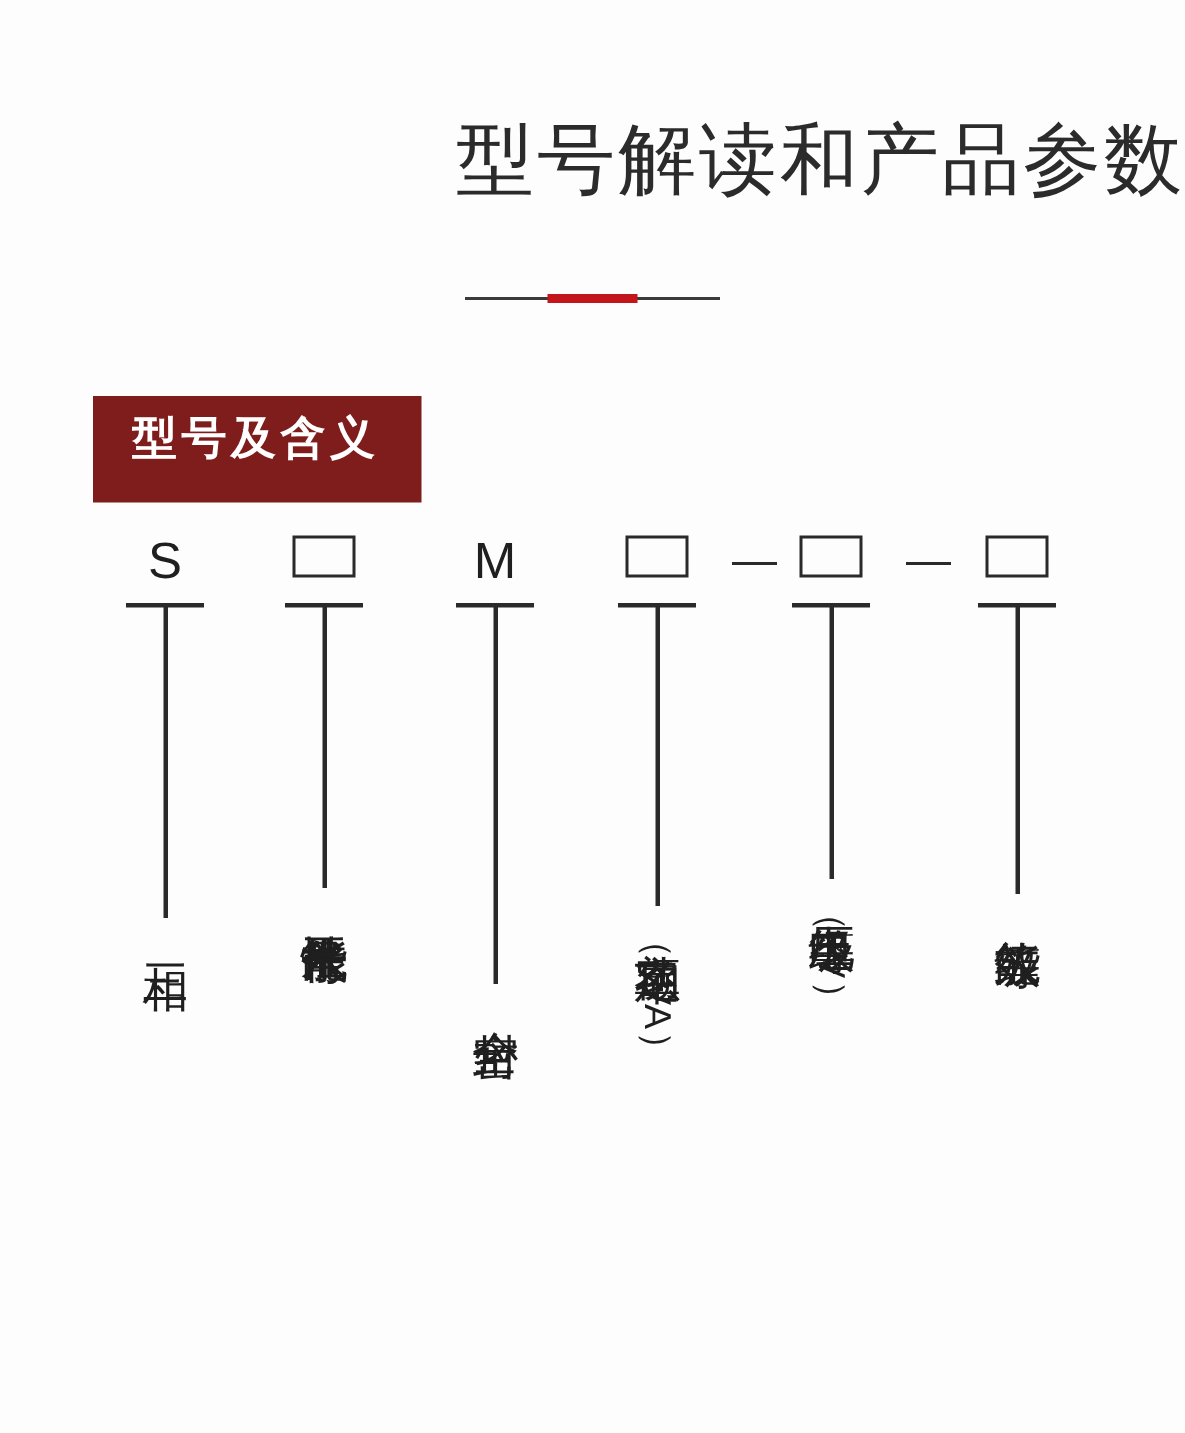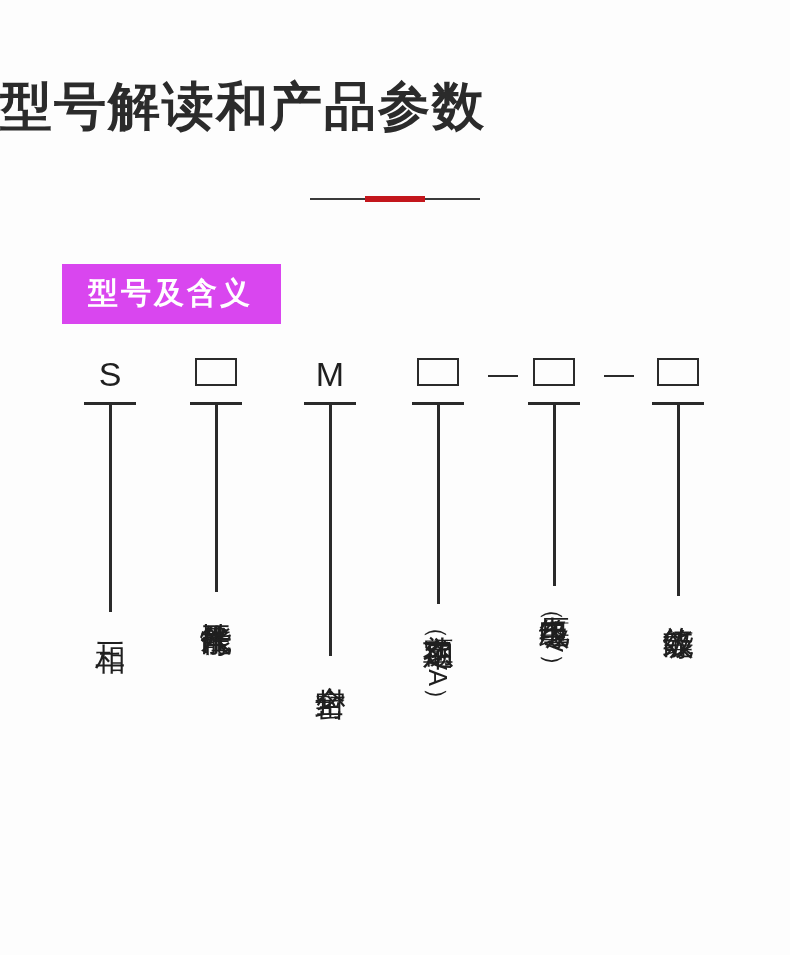--- a/index.html
+++ b/index.html
@@ -21,23 +21,23 @@
     width: 790px;
     height: 955px;
   }
 
   
   .title {
     position: absolute;
     top: 72px;
     left: 0;
     width: 790px;
-    text-align: left;
+    text-align: right;
     font-size: 52px;
-    font-weight: bold;
+    font-weight: normal;
     letter-spacing: 2px;
     color: #2b2b2b;
     font-family: "Liberation Sans", sans-serif;
   }
 
   
   .divider {
     position: absolute;
     top: 196px;
     left: 50%;
@@ -60,26 +60,26 @@
     width: 60px;
     height: 6px;
     background: #c3161c;
   }
 
   
   .section-label {
     position: absolute;
     top: 264px;
     left: 62px;
-    background: #d946ef;
+    background: #7f1d1d;
     color: #ffffff;
     font-size: 30px;
     font-weight: bold;
     letter-spacing: 3px;
-    padding: 14px 28px 16px 26px;
+    padding: 14px 28px 27px 26px;
     line-height: 1;
   }
 
   
   .code-row {
     position: absolute;
     top: 352px;
     left: 0;
     width: 790px;
     height: 60px;

